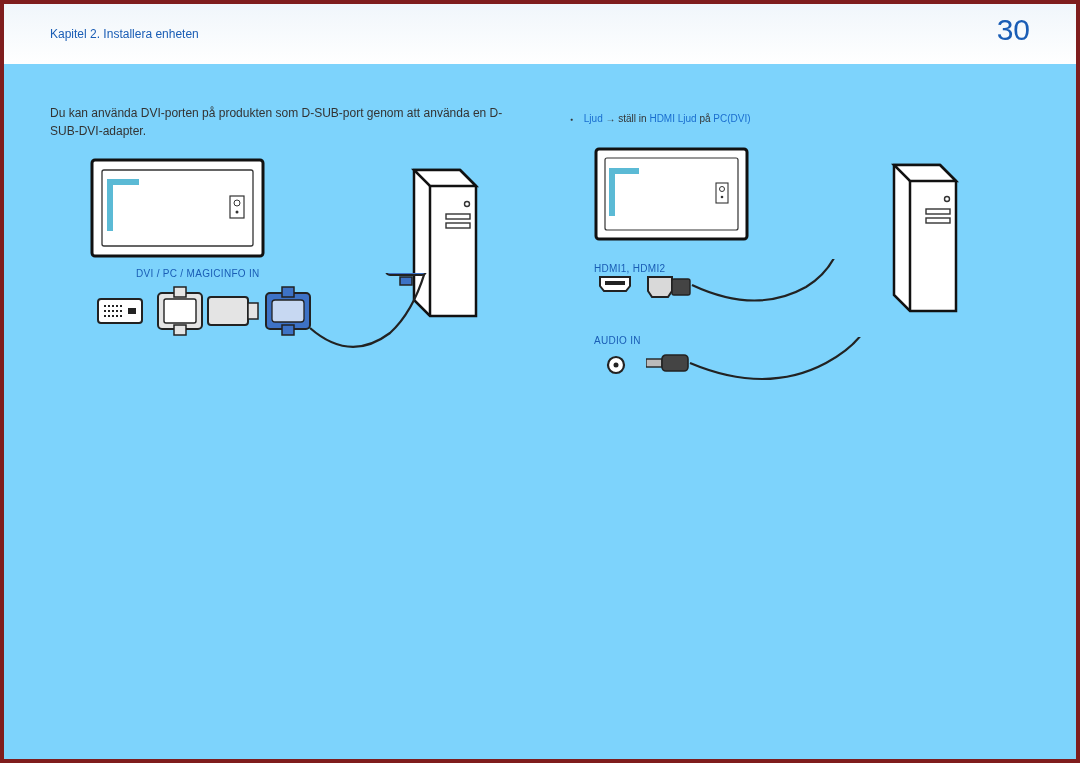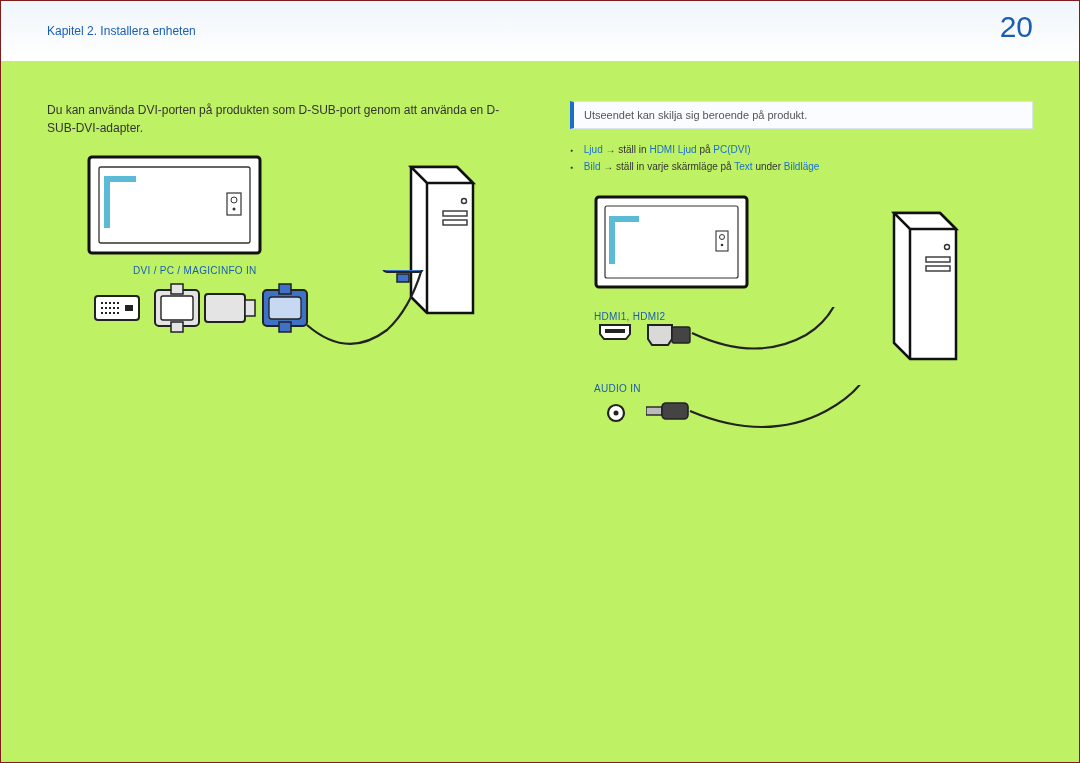--- a/index.html
+++ b/index.html
@@ -7,22 +7,22 @@
     font-family: Arial, Helvetica, sans-serif;
     background: #fff;
     width: 1080px;
     height: 763px;
     position: relative;
     overflow: hidden;
   }
   .page {
     position: absolute;
     top: 0; left: 0; right: 0; bottom: 0;
-    border: 1px solid #7f1d1d;
-    background: #bef264;
+    border: 4px solid #7f1d1d;
+    background: #7dd3fc;
   }
   .header-band {
     height: 60px;
     display: flex;
     align-items: center;
     justify-content: space-between;
     padding: 0 46px;
     background: linear-gradient(#f0f6fb, #fff);
   }
   .chapter {
@@ -102,21 +102,21 @@
   .label3 { position: absolute; left: 24px; top: 188px; text-align: right; }
   svg { display: block; }
 </style>
 </head>
 <body>
 
 <div class="page">
 
   <div class="header-band">
     <div class="chapter">Kapitel 2. Installera enheten</div>
-    <div class="pagenum">20</div>
+    <div class="pagenum">30</div>
   </div>
 
   <div class="content">
 
     <div class="col">
       <p class="body-text">Du kan använda DVI-porten på produkten som D-SUB-port genom att använda en D-SUB-DVI-adapter.</p>
 
       <div class="diagram-left">
 
         <svg width="175" height="100" viewBox="0 0 175 100" style="position:absolute;left:40px;top:0;">
@@ -204,28 +204,24 @@
                 <circle cx="19" cy="15" r="1.2"></circle>
                 <circle cx="25" cy="15" r="1.2"></circle>
                 <circle cx="31" cy="15" r="1.2"></circle>
             </g>
           </g>
         </svg>
       </div>
     </div>
 
     <div class="col">
-      <div class="note">Utseendet kan skilja sig beroende på produkt.</div>
 
       <ul class="bullets">
         <li>
           <span class="hl">Ljud</span><span> → </span><span>ställ in </span><span class="hl">HDMI Ljud</span><span> på </span><span class="hl">PC(DVI)</span>
-        </li>
-        <li>
-          <span class="hl">Bild</span><span> → </span><span>ställ in varje skärmläge på </span><span class="hl">Text</span><span> under </span><span class="hl">Bildläge</span>
         </li>
       </ul>
 
       <div class="diagram-right">
 
         <svg width="155" height="94" viewBox="0 0 155 94" style="position:absolute;left:24px;top:0;">
           <rect x="2" y="2" width="151" height="90" rx="3" fill="#fff" stroke="#111" stroke-width="3"></rect>
           <rect x="11" y="11" width="133" height="72" rx="2" fill="#fff" stroke="#333" stroke-width="1.2"></rect>
           <path d="M18 66 L18 24 L42 24" fill="none" stroke="#5bbad5" stroke-width="6" stroke-linecap="square"></path>
           <rect x="122" y="36" width="12" height="20" fill="#fff" stroke="#333" stroke-width="1.1"></rect>

